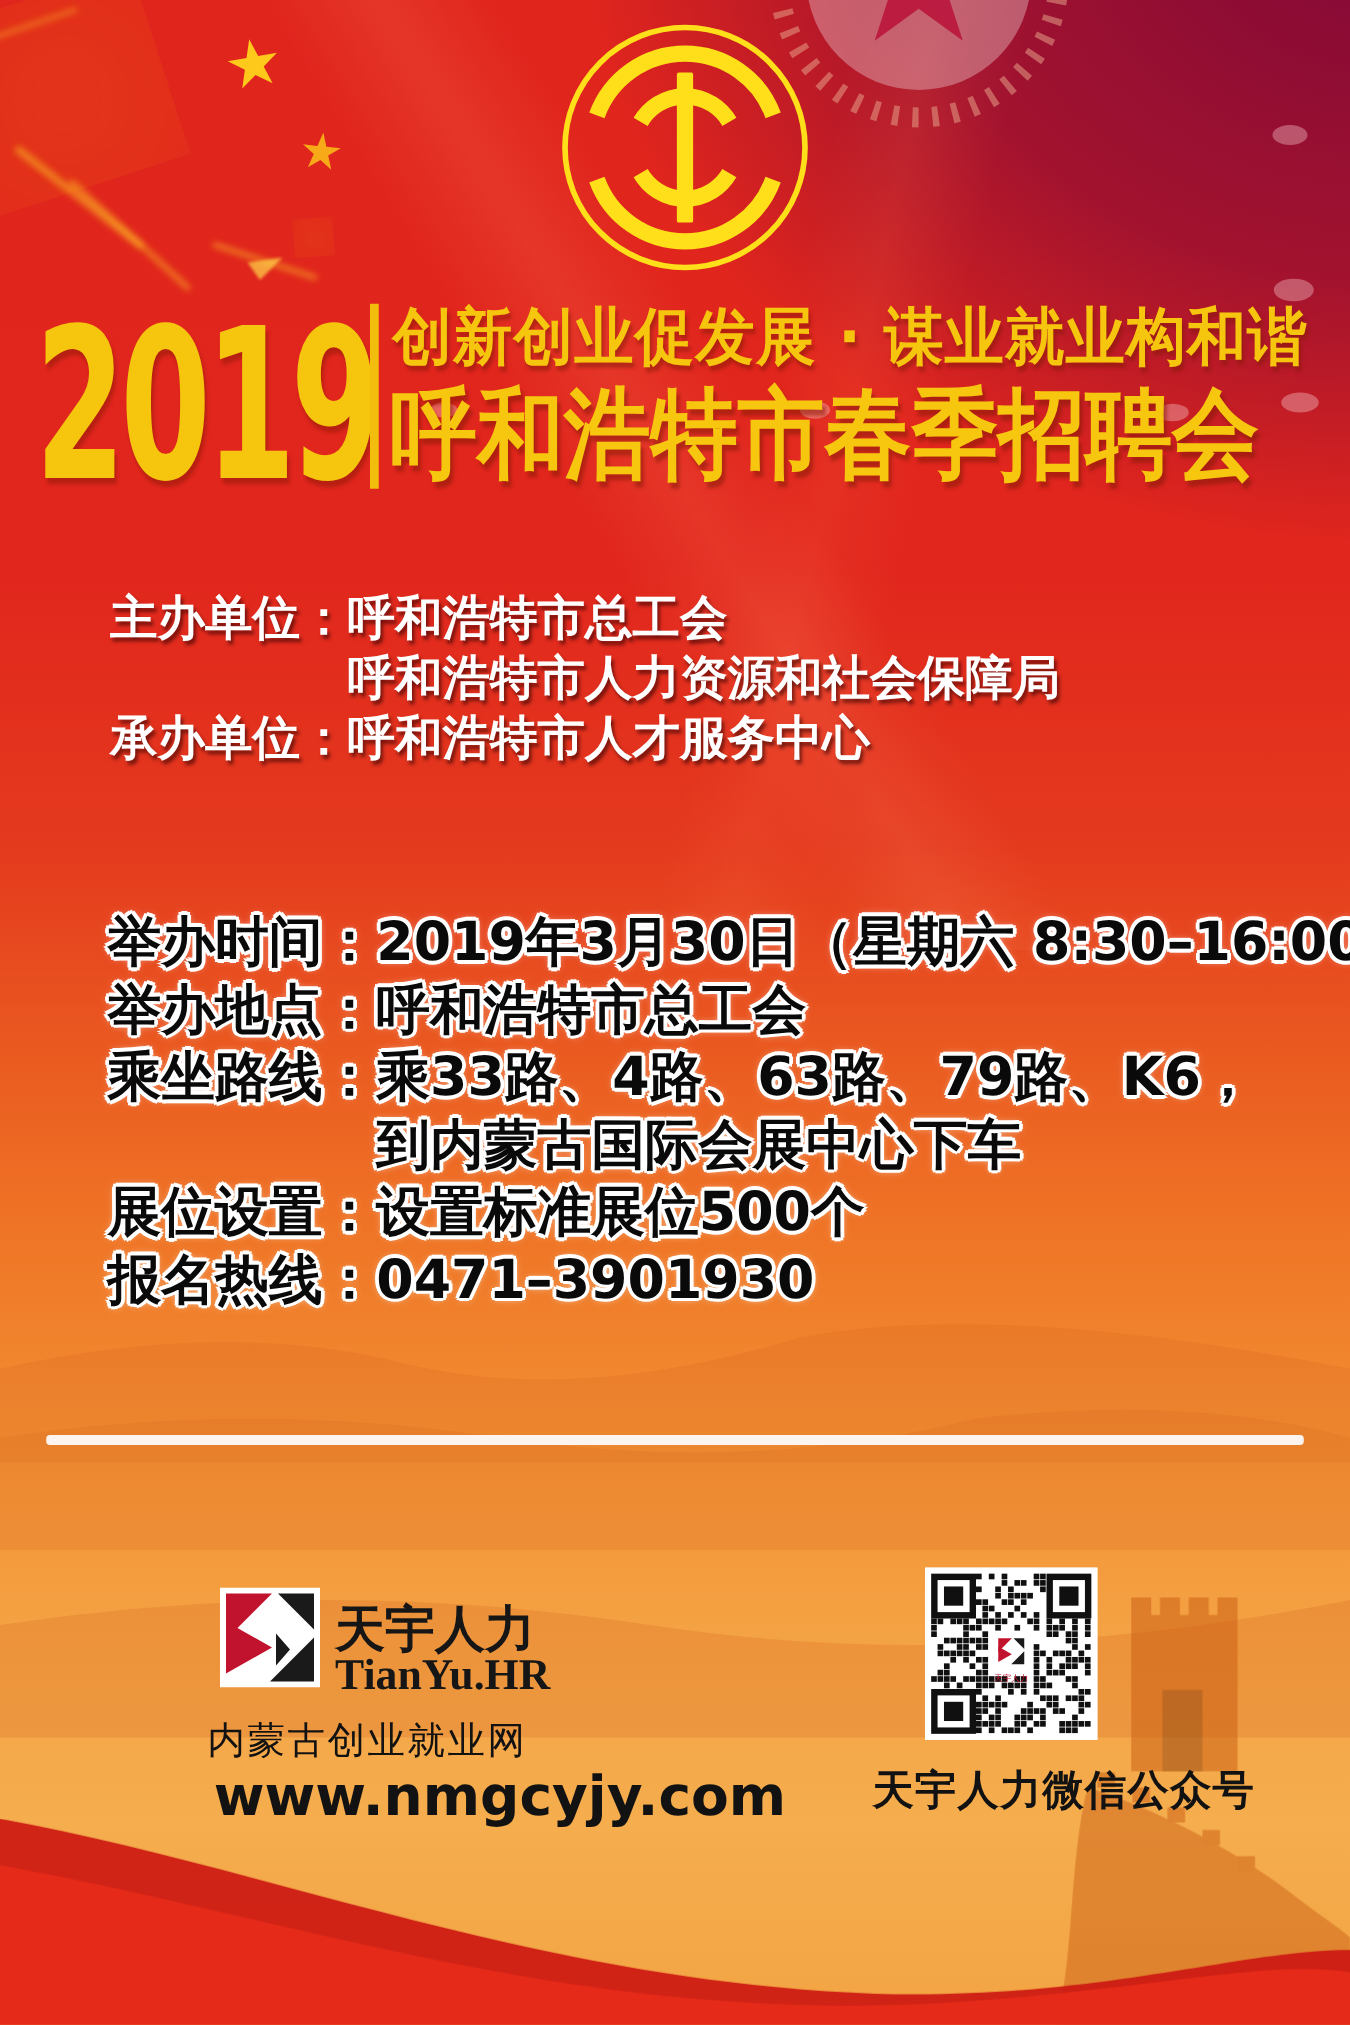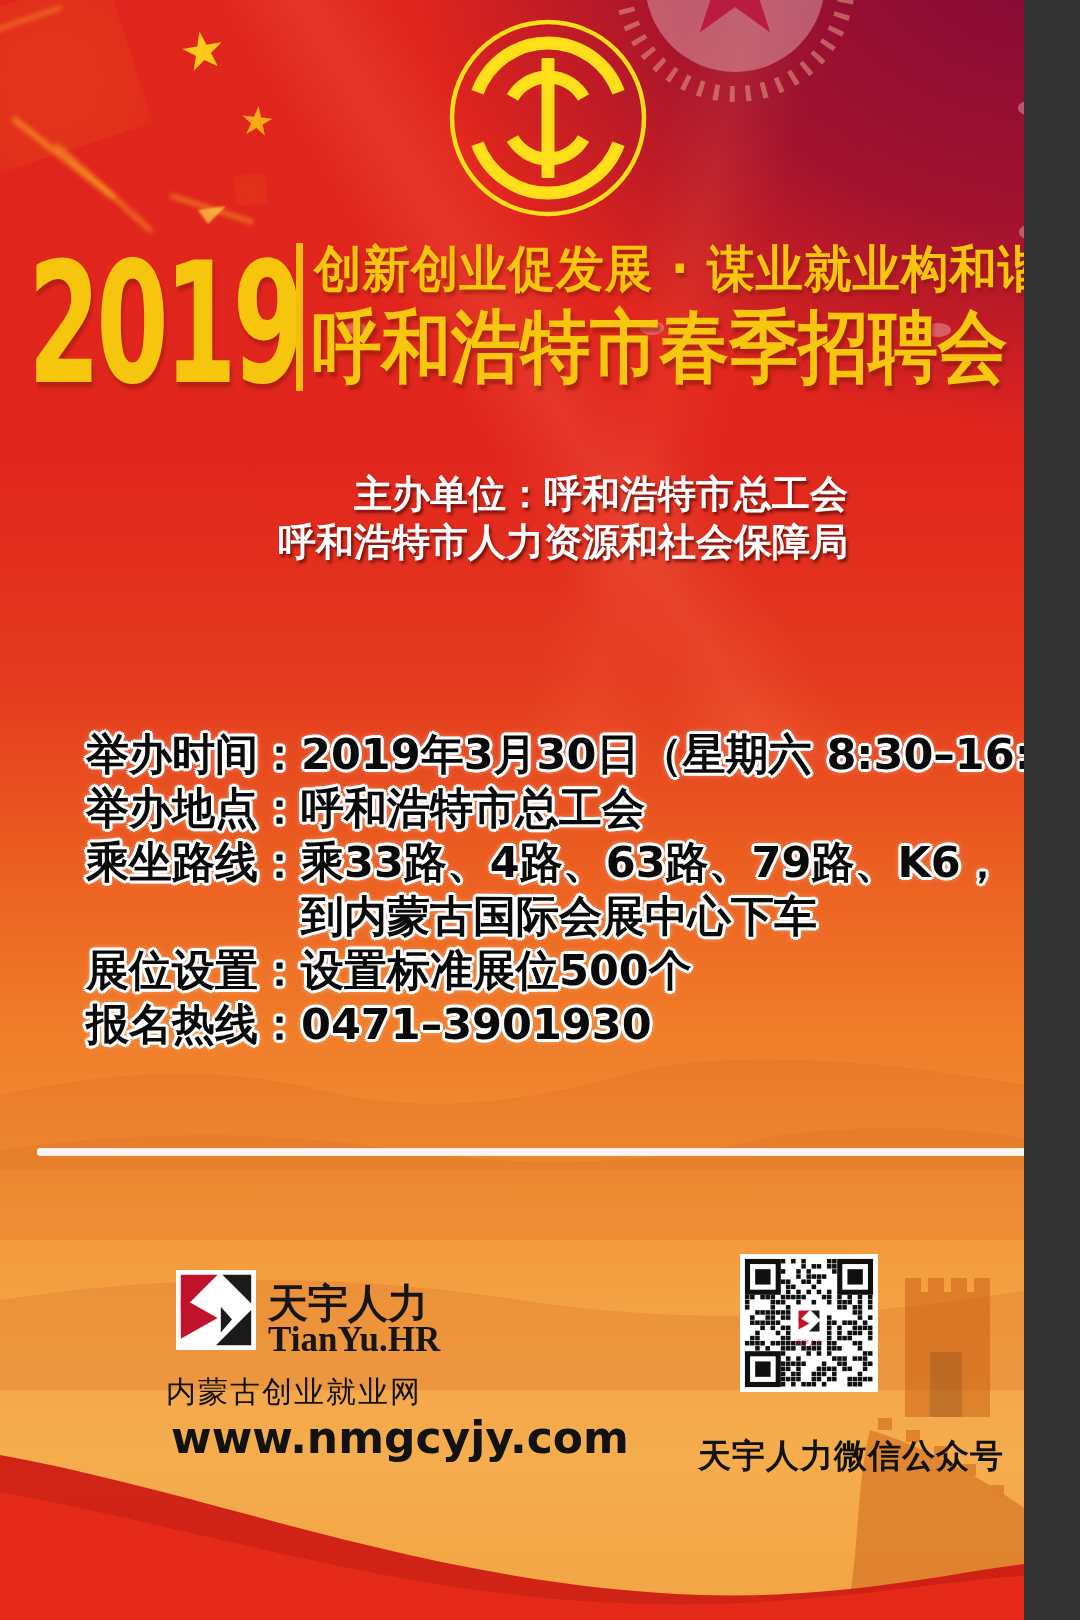--- a/index.html
+++ b/index.html
@@ -1,22 +1,21 @@
 <!DOCTYPE html>
 <html><head>
 <meta charset="utf-8">
 <style>
   html,body{margin:0;padding:0;background:#333;}
   .poster{
-    position:relative; width:980px; height:1620px; overflow:hidden;
+    position:relative; width:1080px; height:1620px; overflow:hidden;
     font-family:"DejaVu Sans","Liberation Sans",sans-serif;
     background:linear-gradient(180deg,
       #e0251d 0%, #e1261d 28%, #e43a1e 42%, #ea5a20 52%,
       #ef7526 61%, #f28f33 71%, #f4a344 81%, #f5ad4e 90%, #f3a443 100%);
-    padding-left:44px;
   }
   .poster::before{ 
     content:""; position:absolute; inset:0; z-index:1; pointer-events:none;
     background:radial-gradient(ellipse 980px 760px at 103% -4%,
       rgba(124,7,57,.95) 0%, rgba(124,7,57,.62) 38%, rgba(124,7,57,0) 66%);
   }
   .ray{ 
     position:absolute; left:0; top:0; width:1080px; height:760px; z-index:2; pointer-events:none;
     background:
       linear-gradient(58deg, transparent 44%, rgba(255,140,100,.16) 50%, transparent 56%),
@@ -41,21 +40,21 @@
   .main-title{
     left:312px; top:295px; font-size:79px; font-weight:bold;
     color:#f7c60f; transform:scaleX(.88); transform-origin:left top;
     text-shadow:3px 5px 3px rgba(130,25,5,.5);
   }
 
   .organizers{
     left:88px; top:470px; font-size:38px; line-height:48px; font-weight:bold;
     color:#ffffff; text-shadow:2px 3px 3px rgba(45,0,0,.6);
   }
-  .organizers .row{white-space:nowrap;text-align:right;}
+  .organizers .row{white-space:nowrap;}
   .organizers .cont{padding-left:190px;}
 
   .details{
     left:86px; top:727px; font-size:43px; line-height:54px; font-weight:bold;
     color:#0a0a0a;
     text-shadow:
       3px 0 0 #fff,-3px 0 0 #fff,0 3px 0 #fff,0 -3px 0 #fff,
       2.2px 2.2px 0 #fff,-2.2px 2.2px 0 #fff,2.2px -2.2px 0 #fff,-2.2px -2.2px 0 #fff,
       0 0 7px rgba(255,255,255,.85);
   }
@@ -64,21 +63,21 @@
 
   .divider{left:37px; top:1148px; width:1006px; height:8px; background:#fcf9f6;
     opacity:.97; border-radius:3px; z-index:5;}
 
   .brand-cn{left:268px; top:1276px; font-size:40px; font-weight:bold;
     font-family:"Liberation Serif","DejaVu Serif",serif; color:#161616;}
   .brand-en{left:268px; top:1320px; font-size:35px; font-weight:bold;
     font-family:"Liberation Serif","DejaVu Serif",serif; color:#161616;}
   .site-name{left:166px; top:1372px; font-size:30px; font-weight:normal; letter-spacing:2px; color:#121212;}
   .site-url{left:128px; top:1412px; font-size:44px; font-weight:bold; color:#121212;margin-left:43px;}
-  .qr-caption{left:698px; top:1410px; font-size:33px; font-weight:bold; letter-spacing:1px; color:#121212;margin-top:24px;}
+  .qr-caption{left:698px; top:1410px; font-size:33px; font-weight:bold; letter-spacing:1px; color:#121212;}
 
   .logo-box{left:176px; top:1270px; width:80px; height:80px; z-index:5;}
   .qr-box{left:740px; top:1254px; width:138px; height:138px; background:#fff; z-index:5;}
 </style>
 </head>
 <body>
 
 <div class="poster">
 
   <div class="ray"></div>
@@ -171,20 +170,23 @@
   <div class="vbar abs"></div>
   <div class="abs slogan">创新创业促发展 · 谋业就业构和谐</div>
   <div class="abs main-title">呼和浩特市春季招聘会</div>
 
   <div class="abs organizers">
     <div class="row">
       <span>主办单位：</span><span>呼和浩特市总工会</span>
     </div>
     <div class="row cont">
       <span>呼和浩特市人力资源和社会保障局</span>
+    </div>
+    <div class="row">
+      <span>承办单位：</span><span>呼和浩特市人才服务中心</span>
     </div>
   </div>
 
   <div class="abs details">
     <div class="row">
       <span>举办时间：</span><span>2019年3月30日（星期六 8:30–16:00）</span>
     </div>
     <div class="row">
       <span>举办地点：</span><span>呼和浩特市总工会</span>
     </div>

